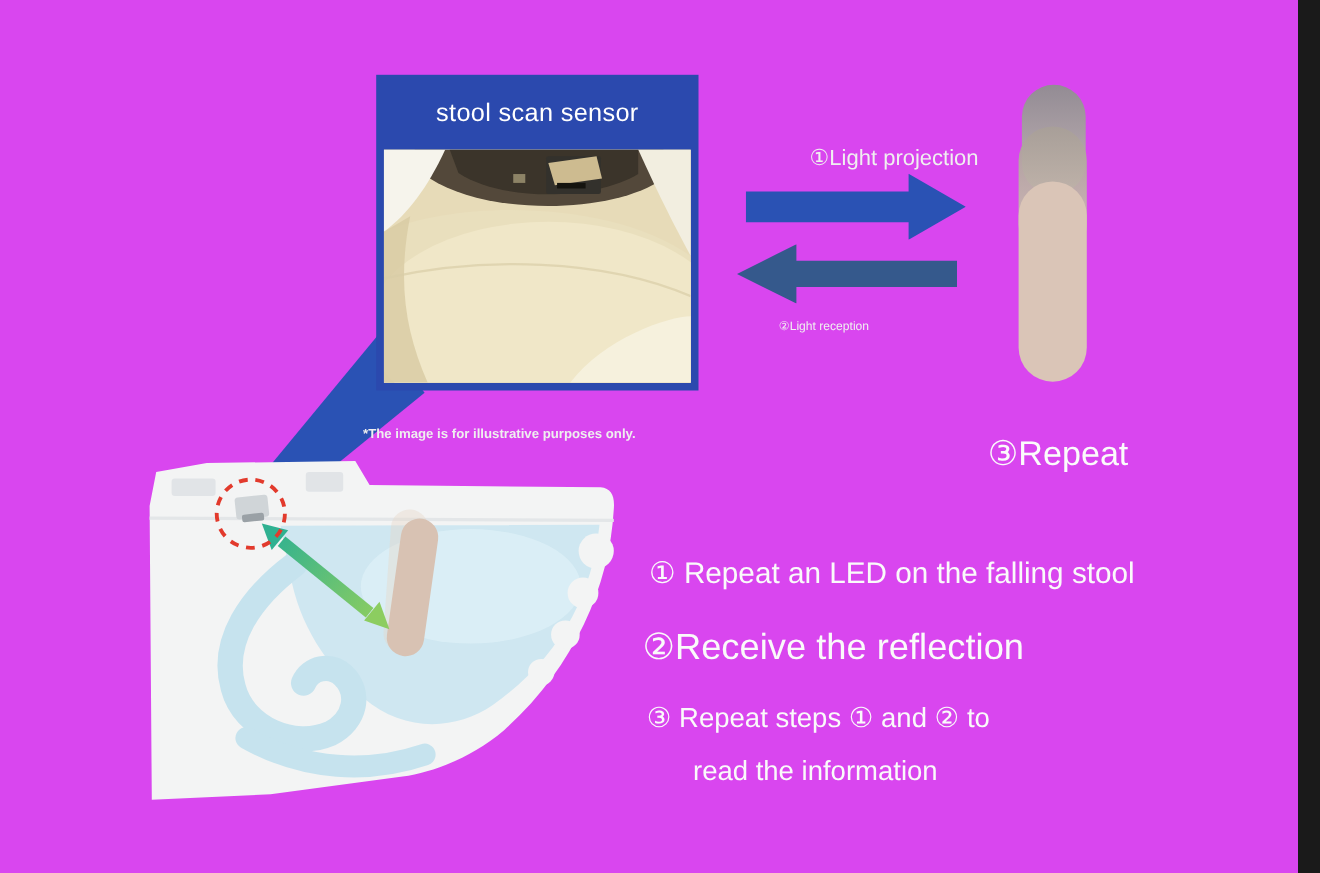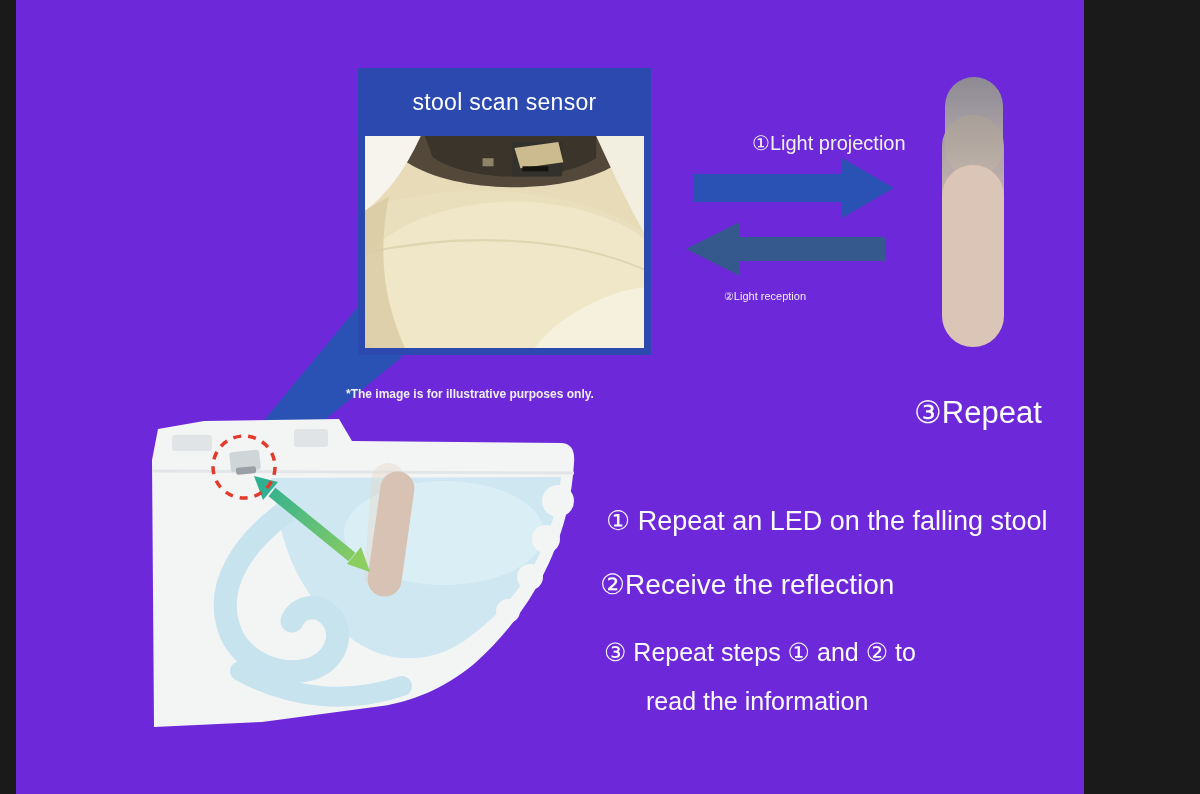--- a/index.html
+++ b/index.html
@@ -1,19 +1,19 @@
 <!DOCTYPE html>
 <html><head>
 <meta charset="utf-8">
 <style>
   * { margin:0; padding:0; box-sizing:border-box; }
   html,body { background:#1a1a1a; }
   .stage {
-    position:relative; width:1068px; height:794px; overflow:hidden;
-    background:#6d28d9; font-family:"Liberation Sans", sans-serif; color:#f2f2f2;margin-left:16px;
+    position:relative; width:1180px; height:794px; overflow:hidden;
+    background:#d946ef; font-family:"Liberation Sans", sans-serif; color:#f2f2f2;
   }
   .abs { position:absolute; }
 
   
   .sensor-panel {
     left:342px; top:68px; width:293px; height:287px;
     background:#2b49ae; padding:0 7px 7px 7px;
     display:flex; flex-direction:column;
   }
   .sensor-panel-header {
@@ -26,21 +26,21 @@
   .disclaimer { left:330px; top:387px; font-size:12px; font-weight:600; color:#efefef; }
 
   
   .proj-label { left:736px; top:131px; font-size:20px; color:#f0f0f0; }
   .recv-label { left:708px; top:290px; font-size:11px; color:#f0f0f0; }
 
   .repeat-label { left:898px; top:394px; font-size:31px; font-weight:500; color:#fbfbfb; }
 
   .step { color:#fafafa; white-space:nowrap; }
   .step1 { left:590px; top:505px; font-size:27px; }
-  .step2 { left:584px; top:568px; font-size:28px; }
+  .step2 { left:584px; top:568px; font-size:33px; }
   .step3a { left:588px; top:638px; font-size:25px; }
   .step3b { left:630px; top:687px; font-size:25px; }
 
   svg { display:block; }
 </style>
 </head>
 <body>
 
 <div class="stage">
 

